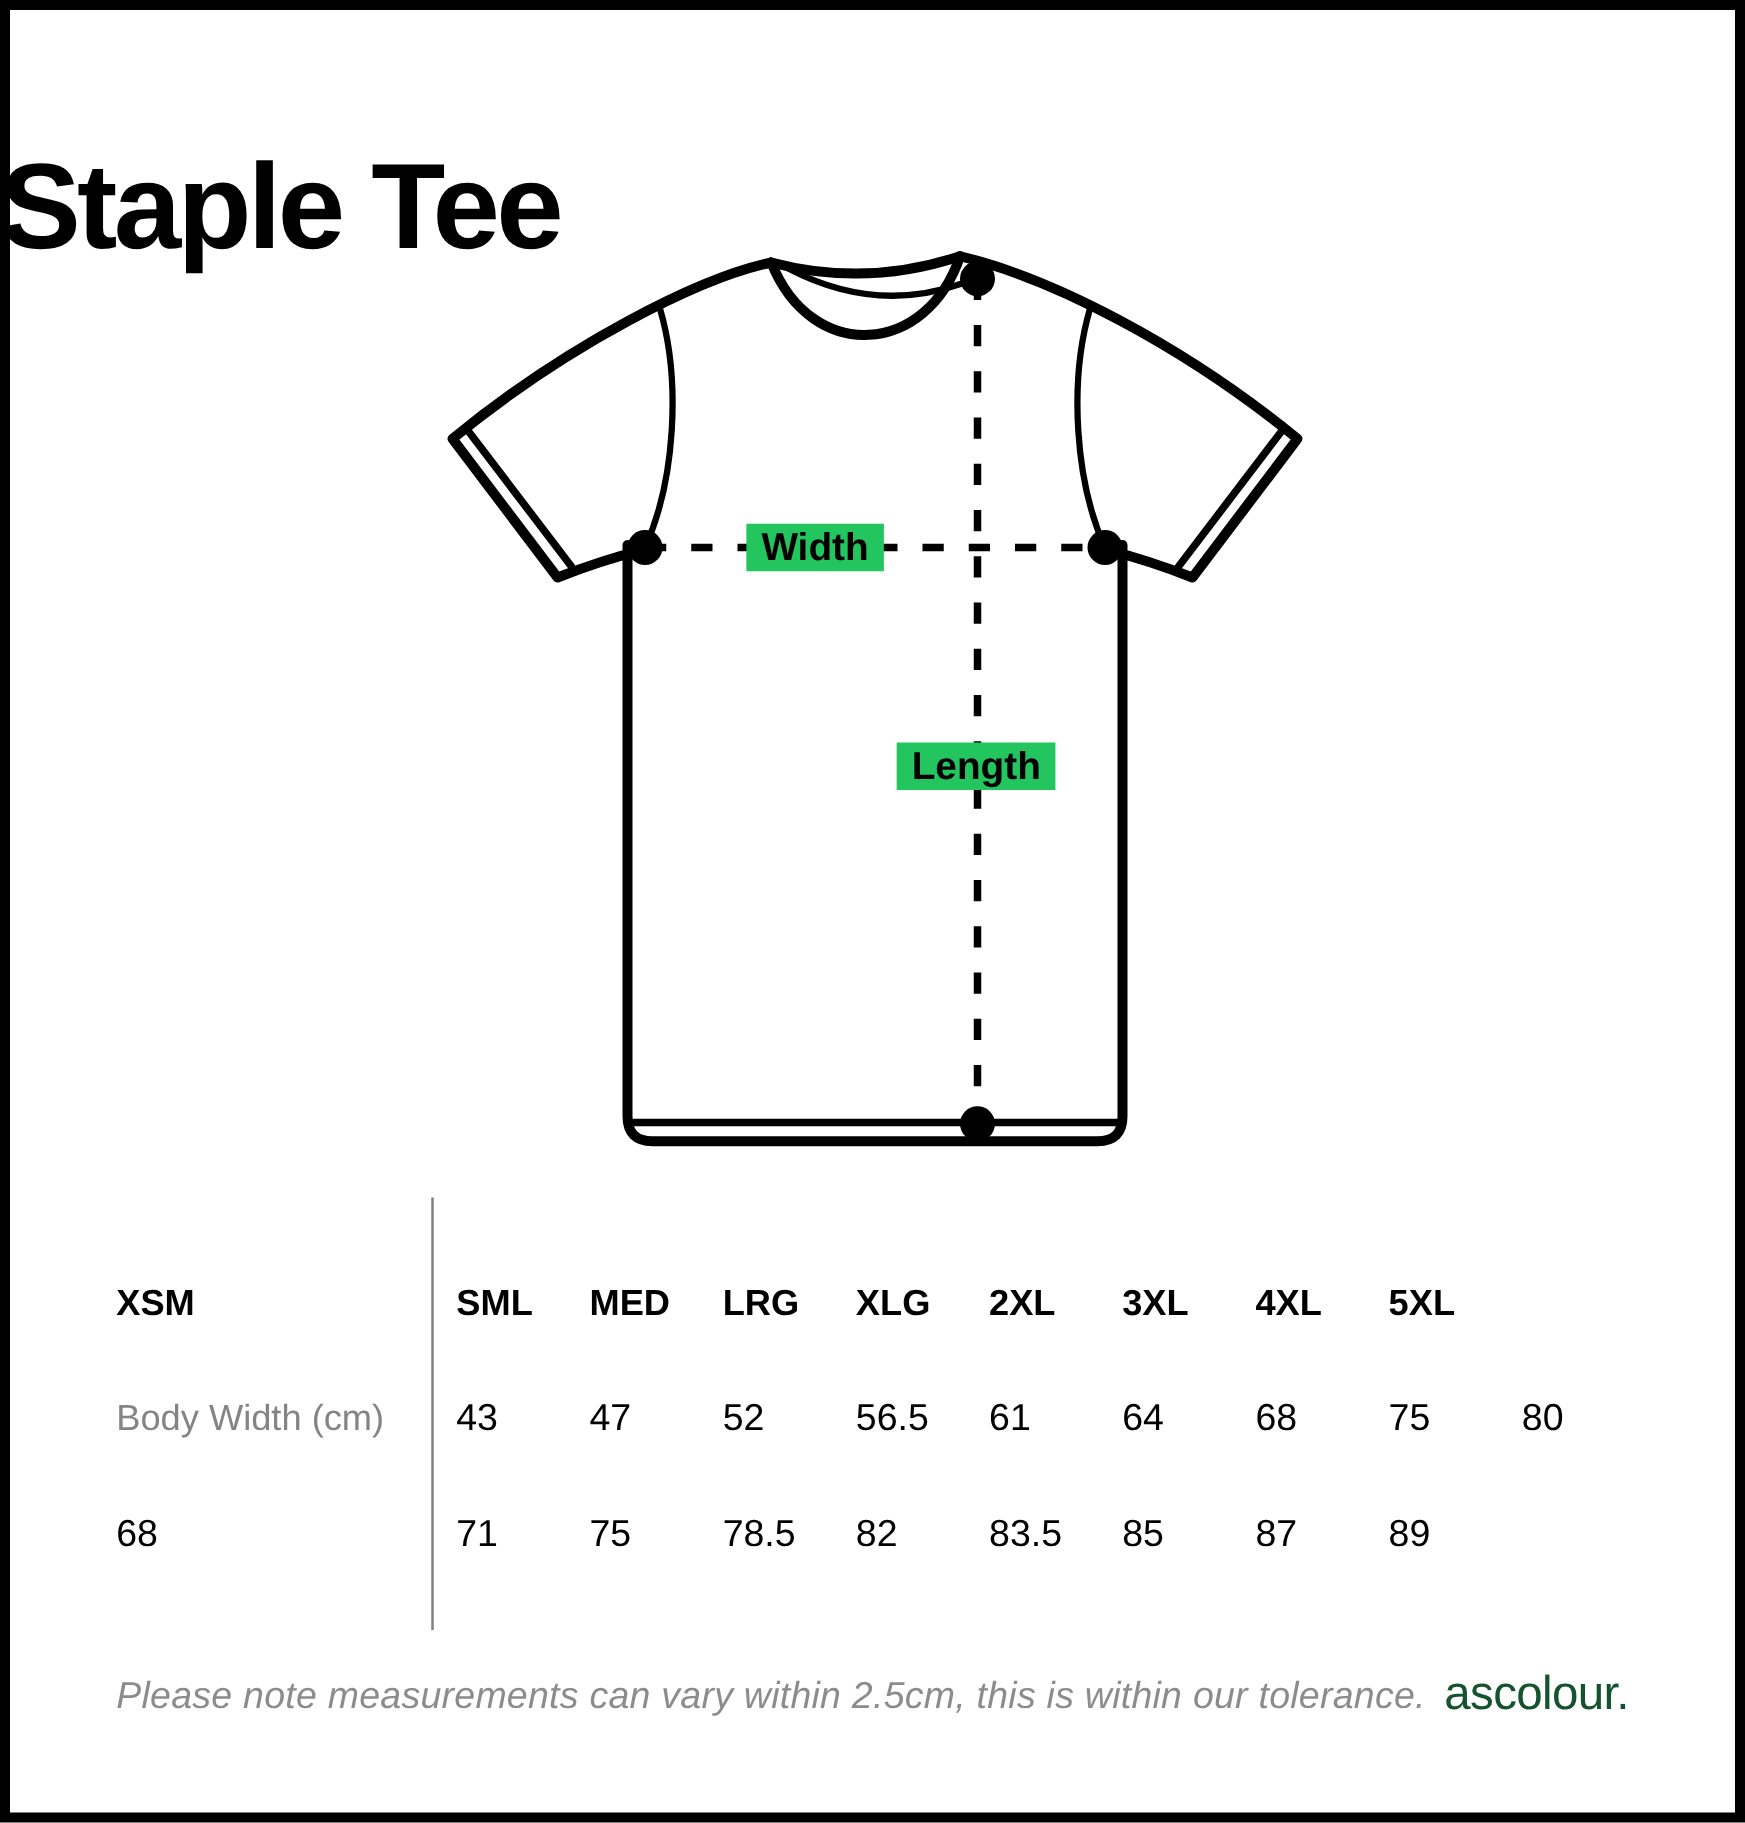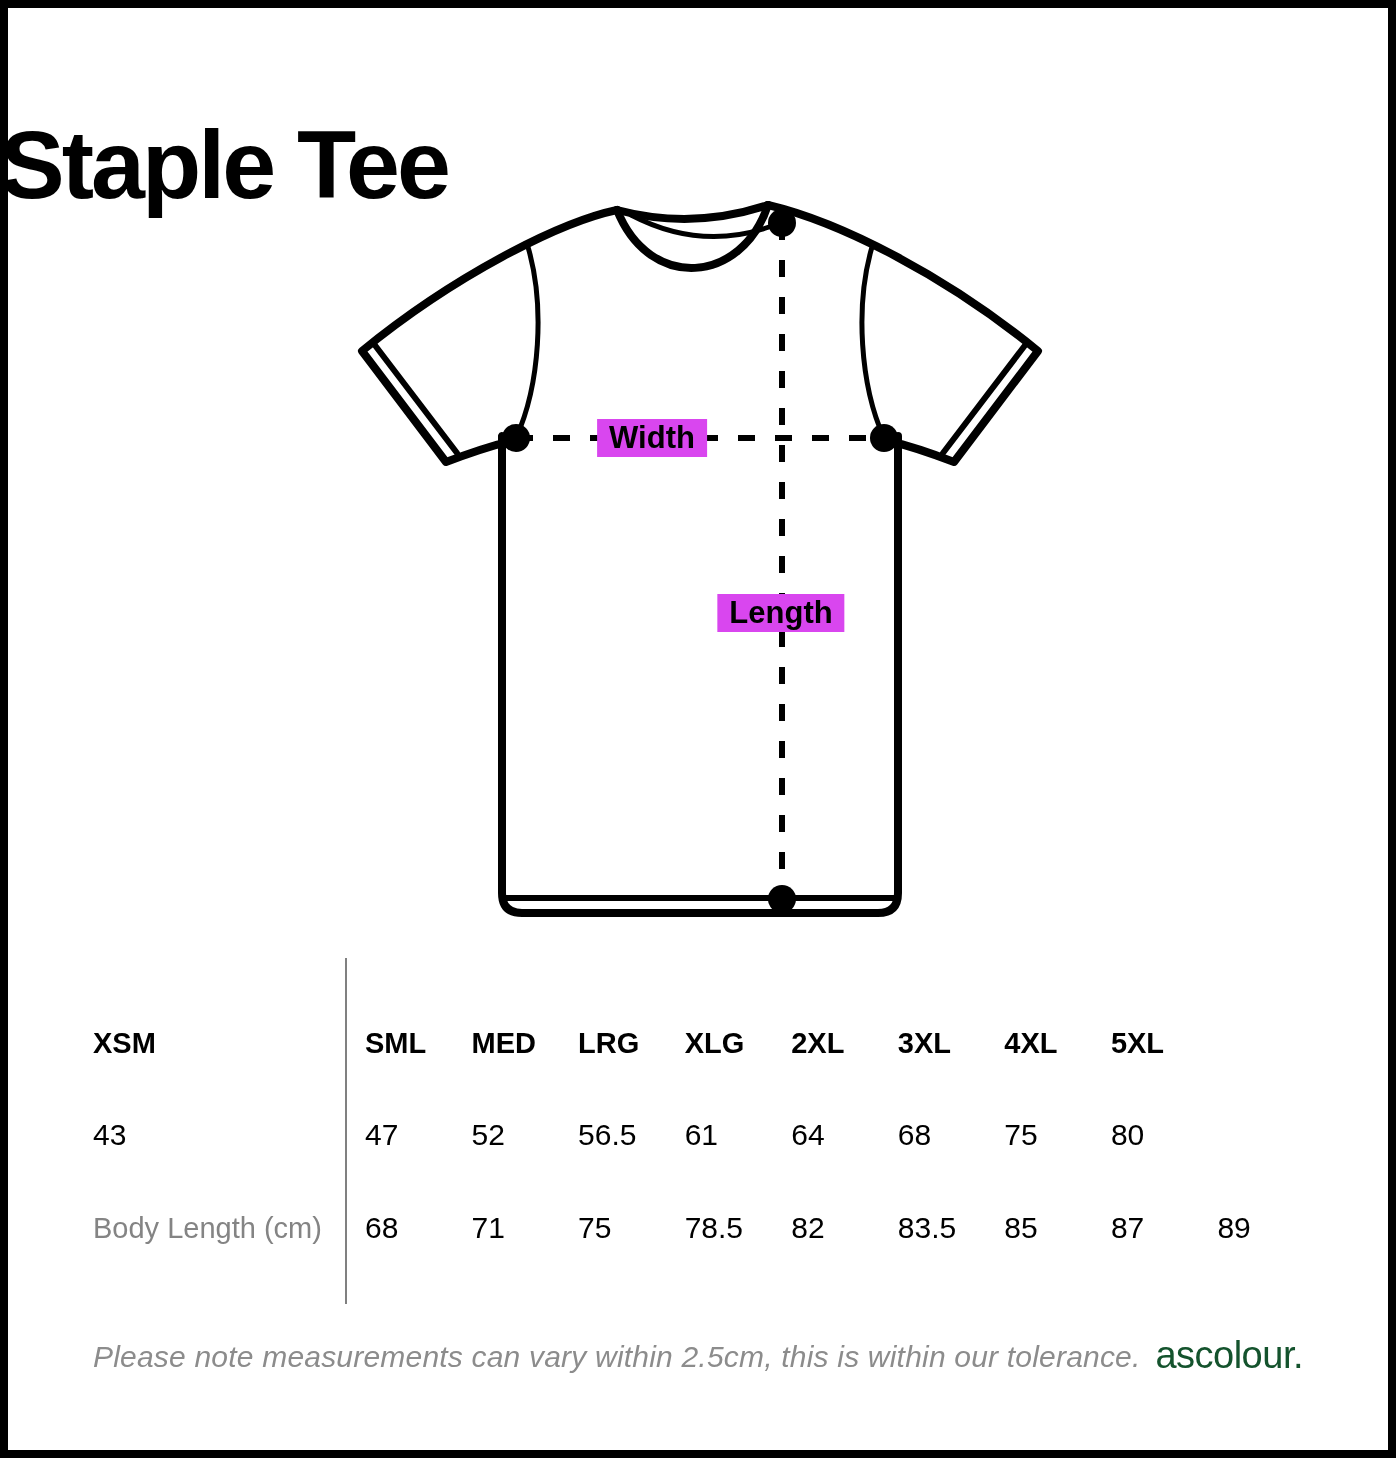--- a/index.html
+++ b/index.html
@@ -12,21 +12,21 @@
     position:absolute;inset:0;border:8px solid #000;box-sizing:border-box;
     pointer-events:none;
   }
   .title{
     position:absolute;top:44px;left:0;width:100%;text-align:left;
     font-size:97px;font-weight:bold;letter-spacing:-3px;
   }
   .shirt-svg{position:absolute;left:340px;top:180px;width:720px;height:760px;}
   .measure-label{
     position:absolute;transform:translate(-50%,-50%);
-    background:#d946ef;padding:1px 12px;
+    background:#22c55e;padding:1px 12px;
     font-size:31px;font-weight:bold;letter-spacing:0px;white-space:nowrap;
   }
   .measure-label.width{left:652px;top:438px;}
   .measure-label.length{left:781px;top:613px;text-align:center;}
 
   .divider{
     position:absolute;left:345px;top:958px;width:2px;height:346px;background:#808080;
   }
   .size-table{position:absolute;left:93px;top:0;width:1231px;}
   .trow{
@@ -110,33 +110,33 @@
     <div class="cell">MED</div>
     <div class="cell">LRG</div>
     <div class="cell">XLG</div>
     <div class="cell">2XL</div>
     <div class="cell">3XL</div>
     <div class="cell">4XL</div>
     <div class="cell">5XL</div>
   </div>
 
   <div class="trow r1">
+    <div class="rowlabel">Body Width (cm)</div>
     <div class="cell">43</div>
     <div class="cell">47</div>
     <div class="cell">52</div>
     <div class="cell">56.5</div>
     <div class="cell">61</div>
     <div class="cell">64</div>
     <div class="cell">68</div>
     <div class="cell">75</div>
     <div class="cell">80</div>
   </div>
 
   <div class="trow r2">
-    <div class="rowlabel">Body Length (cm)</div>
     <div class="cell">68</div>
     <div class="cell">71</div>
     <div class="cell">75</div>
     <div class="cell">78.5</div>
     <div class="cell">82</div>
     <div class="cell">83.5</div>
     <div class="cell">85</div>
     <div class="cell">87</div>
     <div class="cell">89</div>
   </div>

